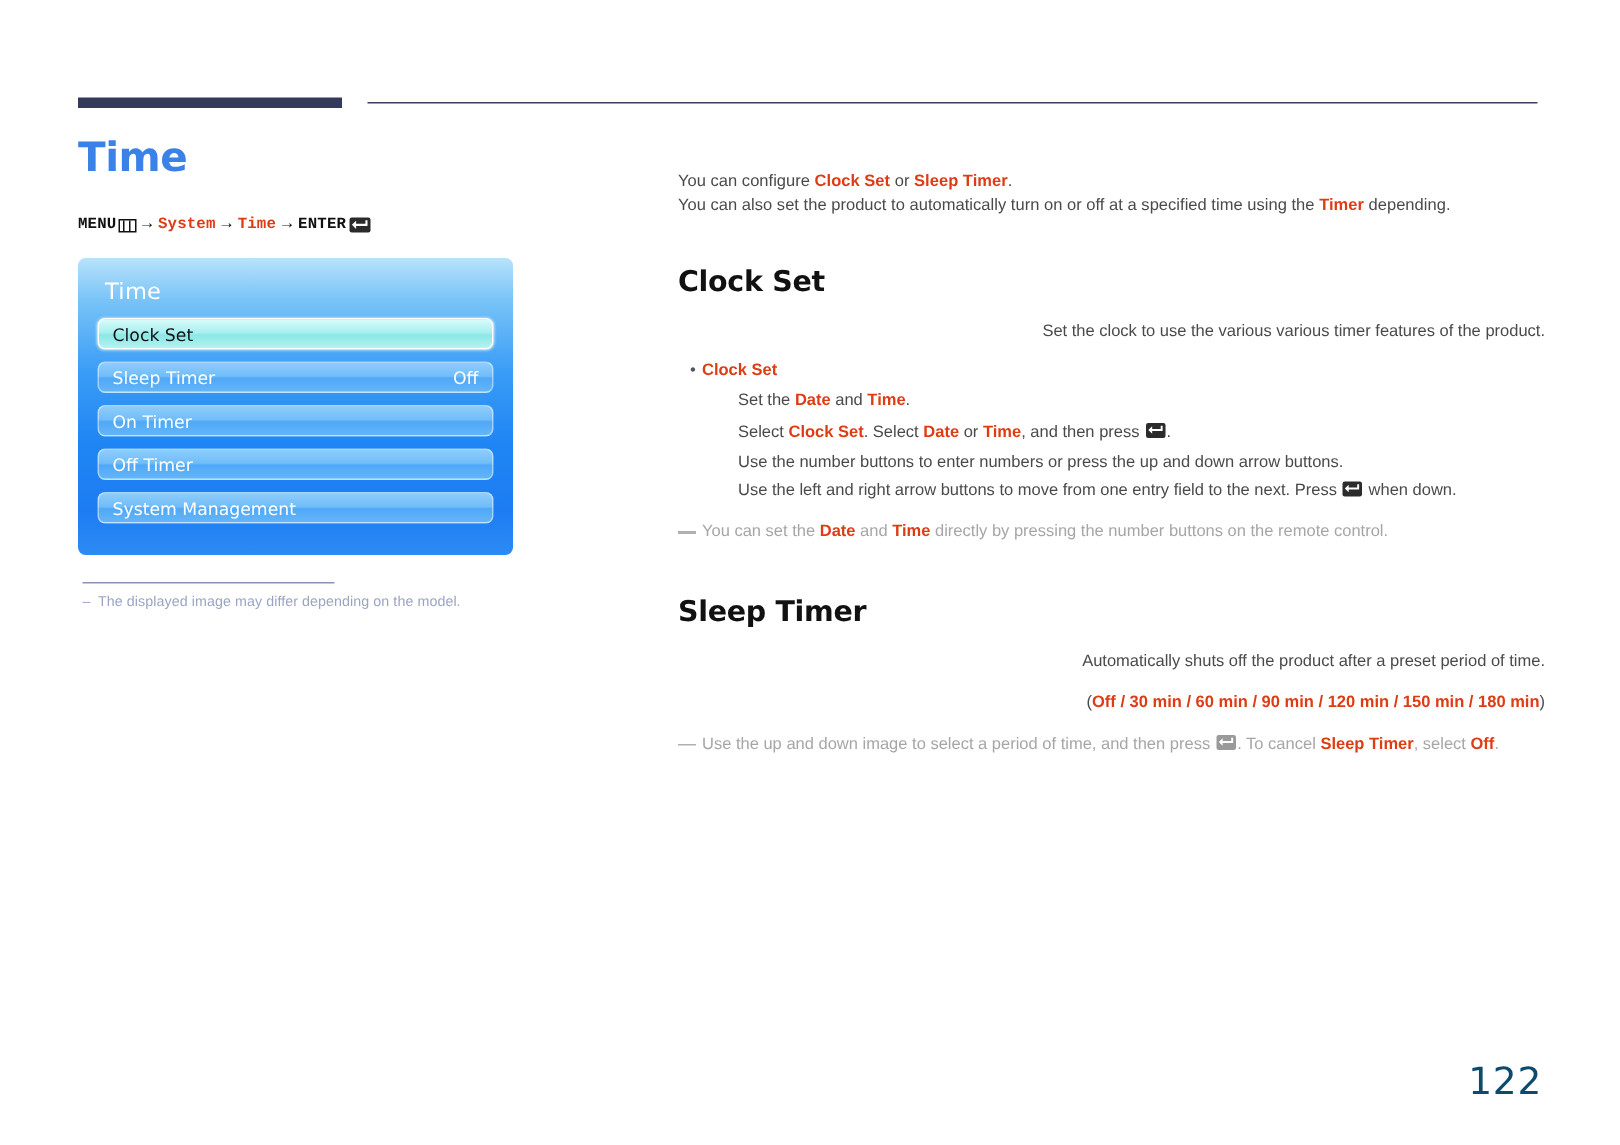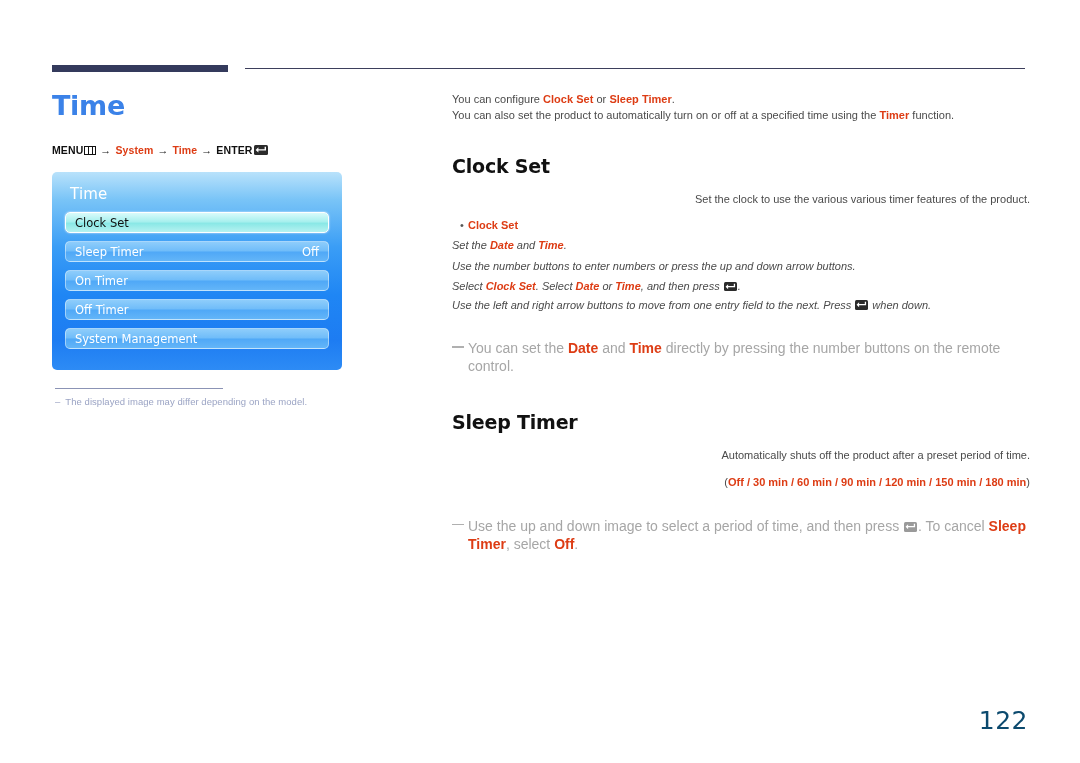--- a/index.html
+++ b/index.html
@@ -45,21 +45,21 @@
     font-family: "DejaVu Sans", sans-serif;
     font-size: 27px;
     font-weight: bold;
     color: #3b82e8;
     letter-spacing: -0.3px;
     line-height: 1;
     margin: 0;
   }
   .breadcrumb {
     margin-top: 25px;
-    font-family: Liberation Sans, sans-serif;
+    font-family: Liberation Mono, monospace;
     font-size: 10.5px;
     font-weight: bold;
     color: #111111;
     display: flex;
     align-items: center;
     white-space: nowrap;
     letter-spacing: 0.1px;
     text-align: right;
   }
   .breadcrumb .accent { color: #dd3c14; }
@@ -168,21 +168,21 @@
     display: flex;
     gap: 5px;
     margin-left: 3px;
   }
   .fig-note .dash { color: #9ba4c4; }
 
   
   .right-col {
     position: absolute;
     left: 452px;
-    top: 92px;
+    top: 114px;
     width: 578px;
     font-size: 11px;
     color: #4a4a4a;
     line-height: 1.32;
   }
   .right-col p { margin: 0; }
   .intro-line { margin-bottom: 1px !important; letter-spacing: 0.02px; }
 
   .sec-head {
     font-family: "DejaVu Sans", sans-serif;
@@ -210,35 +210,35 @@
     text-align: left;
     padding-left: 8px;
     box-sizing: border-box;
   }
   .bullet-head {
     font-weight: bold;
     color: #dd3c14;
     font-size: 11px;
   }
   .sub-lines {
+    margin-left: 40px;
     margin-top: 4px;
-    font-style: italic;
   }
   .sub-lines .sl { margin-top: 6px; }
   .sub-lines .sl.tight { margin-top: 4px; }
 
   .accent { color: #dd3c14; font-weight: bold; }
   .opts { color: #dd3c14; font-weight: bold; }
 
   .note {
-    margin-top: 27px;
+    margin-top: 13px;
     display: flex;
     align-items: flex-start;
     color: #a6a6a6;
-    font-size: 14px;
+    font-size: 11px;
     line-height: 1.3;
   }
   .note .emdash {
     flex: 0 0 auto;
     width: 12px;
     height: 1.4px;
     background: #b0b0b0;
     margin-top: 7px;
     margin-right: 4px;
   }
@@ -329,45 +329,45 @@
     <span>The displayed image may differ depending on the model.</span>
   </div>
 </div>
 
 <div class="right-col">
 
   <p class="intro-line">
     <span>You can configure </span><span class="accent">Clock Set</span><span> or </span><span class="accent">Sleep Timer</span><span>.</span>
   </p>
   <p class="intro-line">
-    <span>You can also set the product to automatically turn on or off at a specified time using the </span><span class="accent">Timer</span><span> function.</span>
+    <span>You can also set the product to automatically turn on or off at a specified time using the </span><span class="accent">Timer</span><span> depending.</span>
   </p>
 
   <h2 class="sec-head first">Clock Set</h2>
   <p class="body-line">Set the clock to use the various various timer features of the product.</p>
 
   <div class="bullet-block">
     <div class="bullet-row">
       <span class="bullet-dot">•</span>
       <span class="bullet-head">Clock Set</span>
     </div>
 
     <div class="sub-lines">
       <div class="sl">
         <span>Set the </span><span class="accent">Date</span><span> and </span><span class="accent">Time</span><span>.</span>
       </div>
-
-      <div class="sl">Use the number buttons to enter numbers or press the up and down arrow buttons.</div>
 
       <div class="sl">
         <span>Select </span><span class="accent">Clock Set</span><span>. Select </span><span class="accent">Date</span><span> or </span><span class="accent">Time</span><span>, and then press </span><span class="inline-enter"><svg width="11" height="7.5" viewBox="0 0 12 8">
               <path d="M11 0.8 L11 4.6 L3.4 4.6 L3.4 6.6 L0.6 3.9 L3.4 1.2 L3.4 3.2 L9.6 3.2 L9.6 0.8 Z" fill="#ffffff"></path>
             </svg></span><span>.</span>
       </div>
 
+      <div class="sl">Use the number buttons to enter numbers or press the up and down arrow buttons.</div>
+
       <div class="sl tight">
         <span>Use the left and right arrow buttons to move from one entry field to the next. Press </span><span class="inline-enter"><svg width="11" height="7.5" viewBox="0 0 12 8">
               <path d="M11 0.8 L11 4.6 L3.4 4.6 L3.4 6.6 L0.6 3.9 L3.4 1.2 L3.4 3.2 L9.6 3.2 L9.6 0.8 Z" fill="#ffffff"></path>
             </svg></span><span> when down.</span>
       </div>
     </div>
   </div>
 
   <div class="note">
     <span class="emdash"></span>

